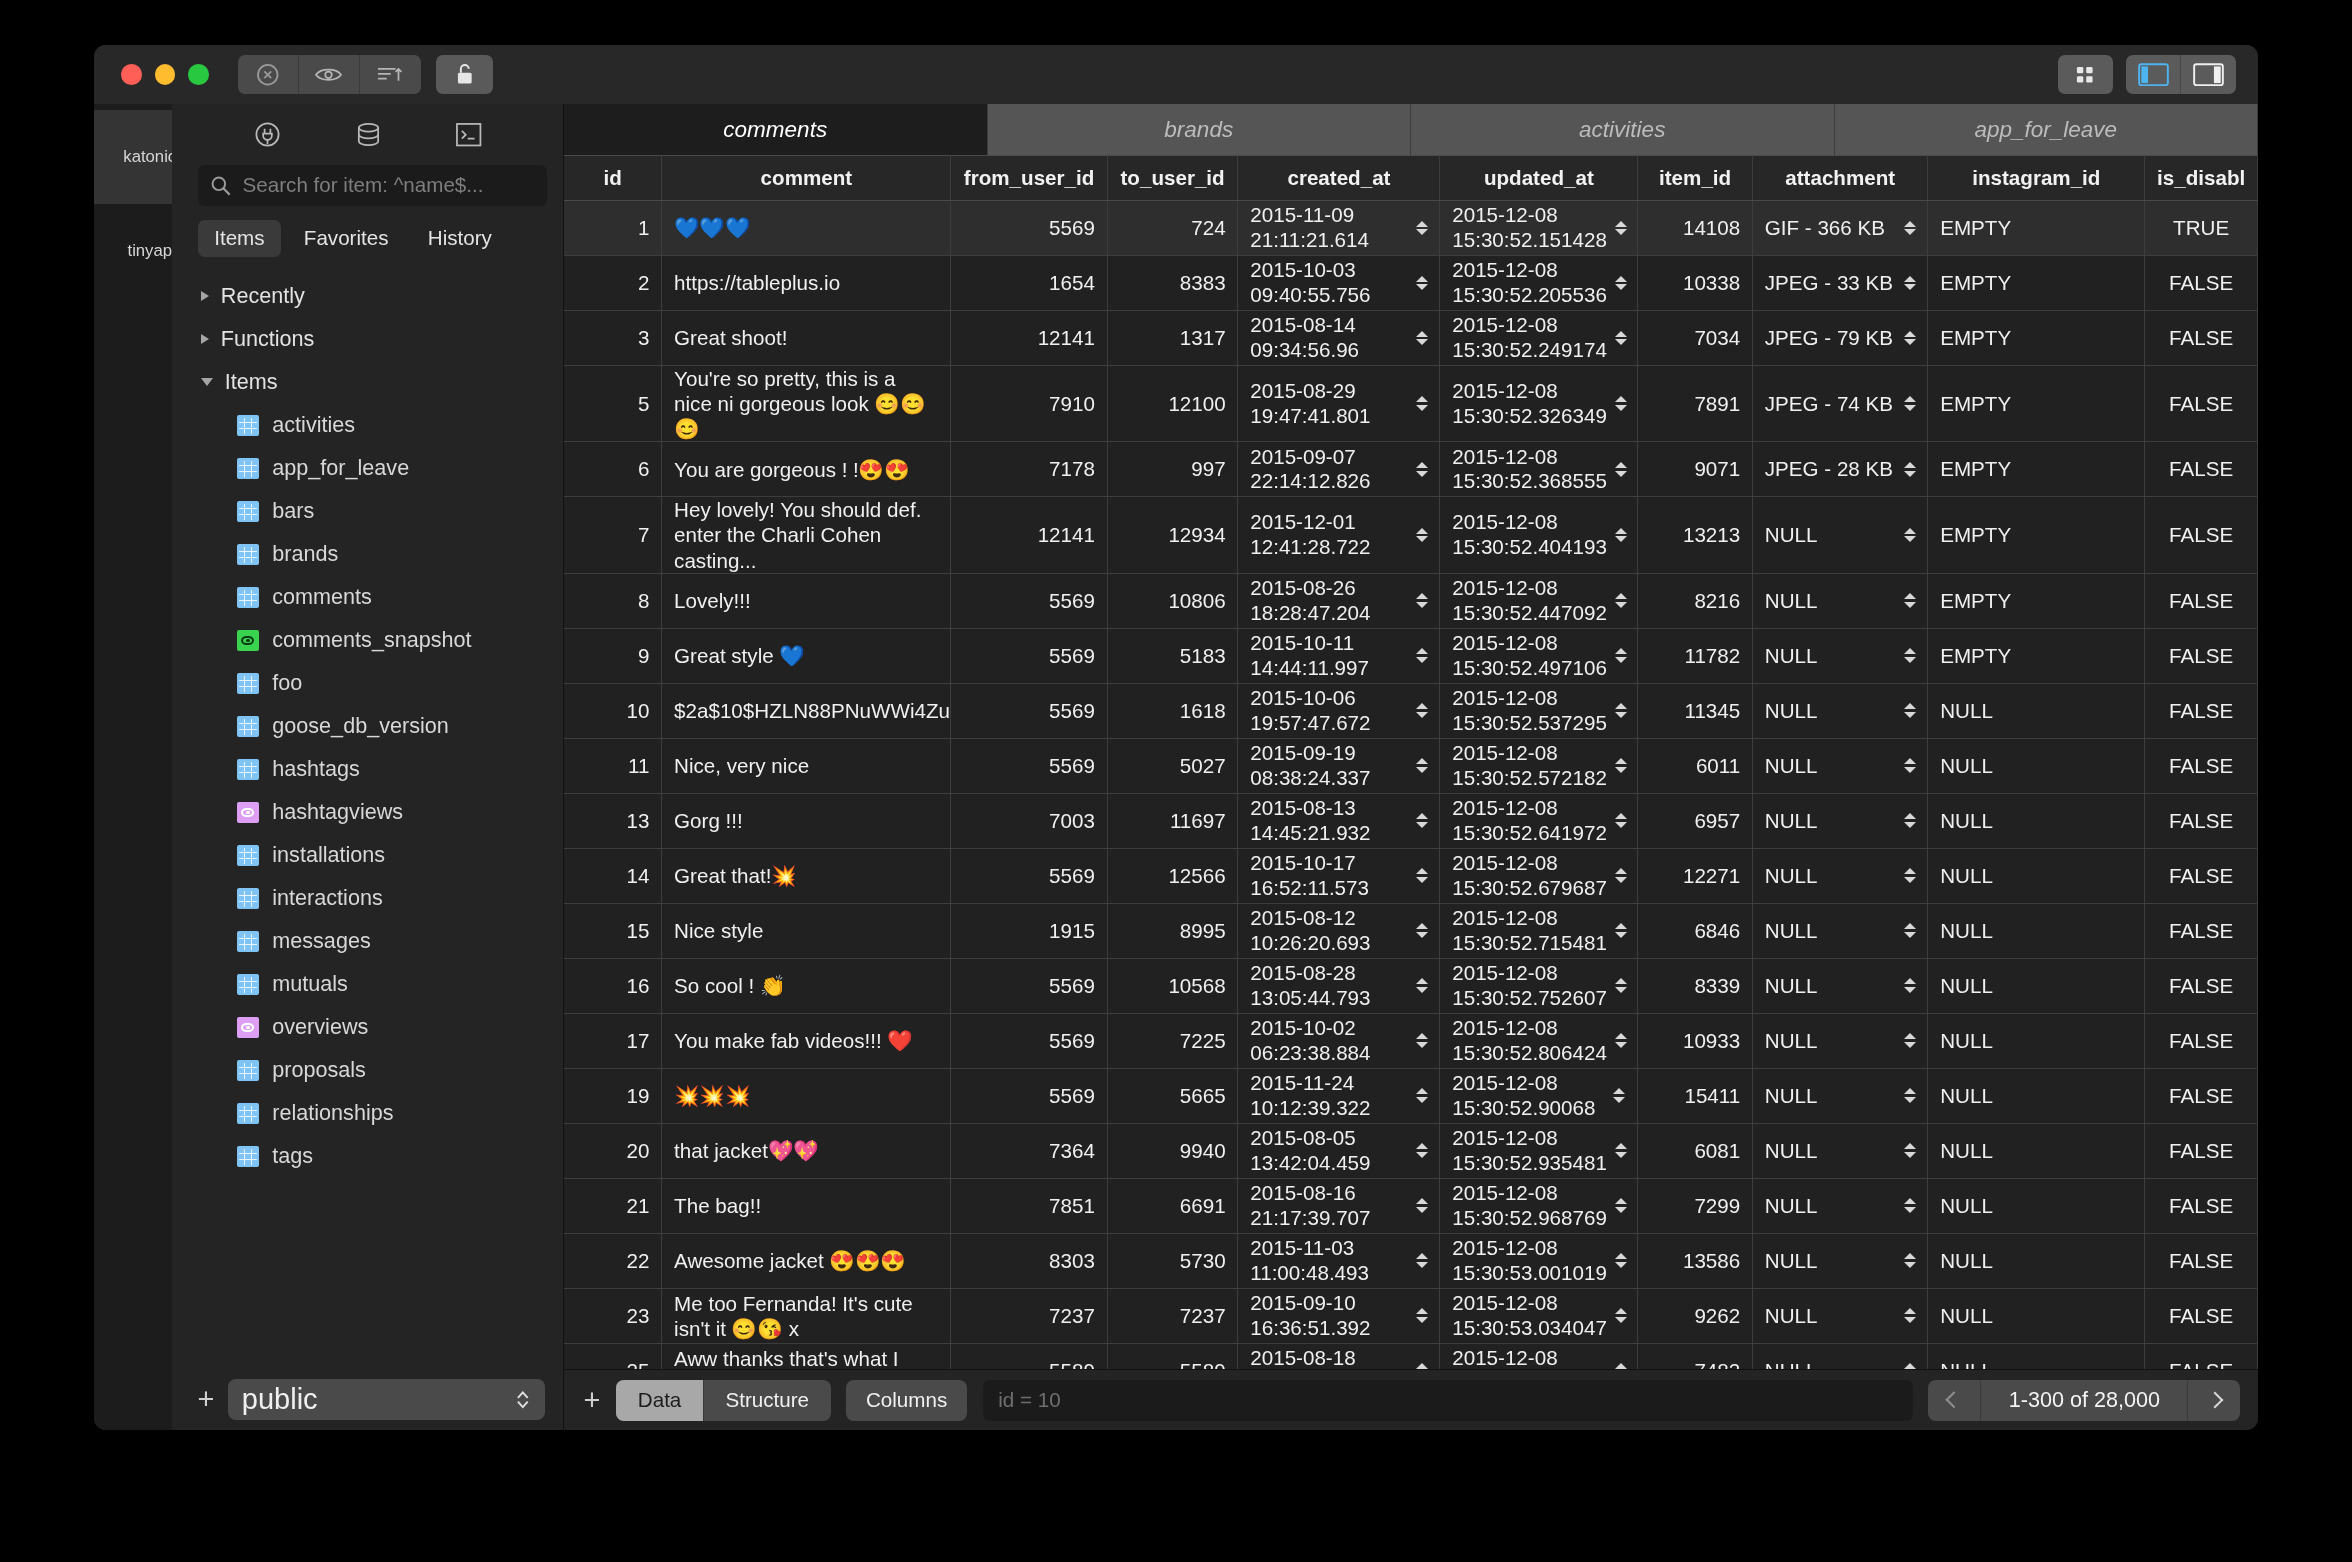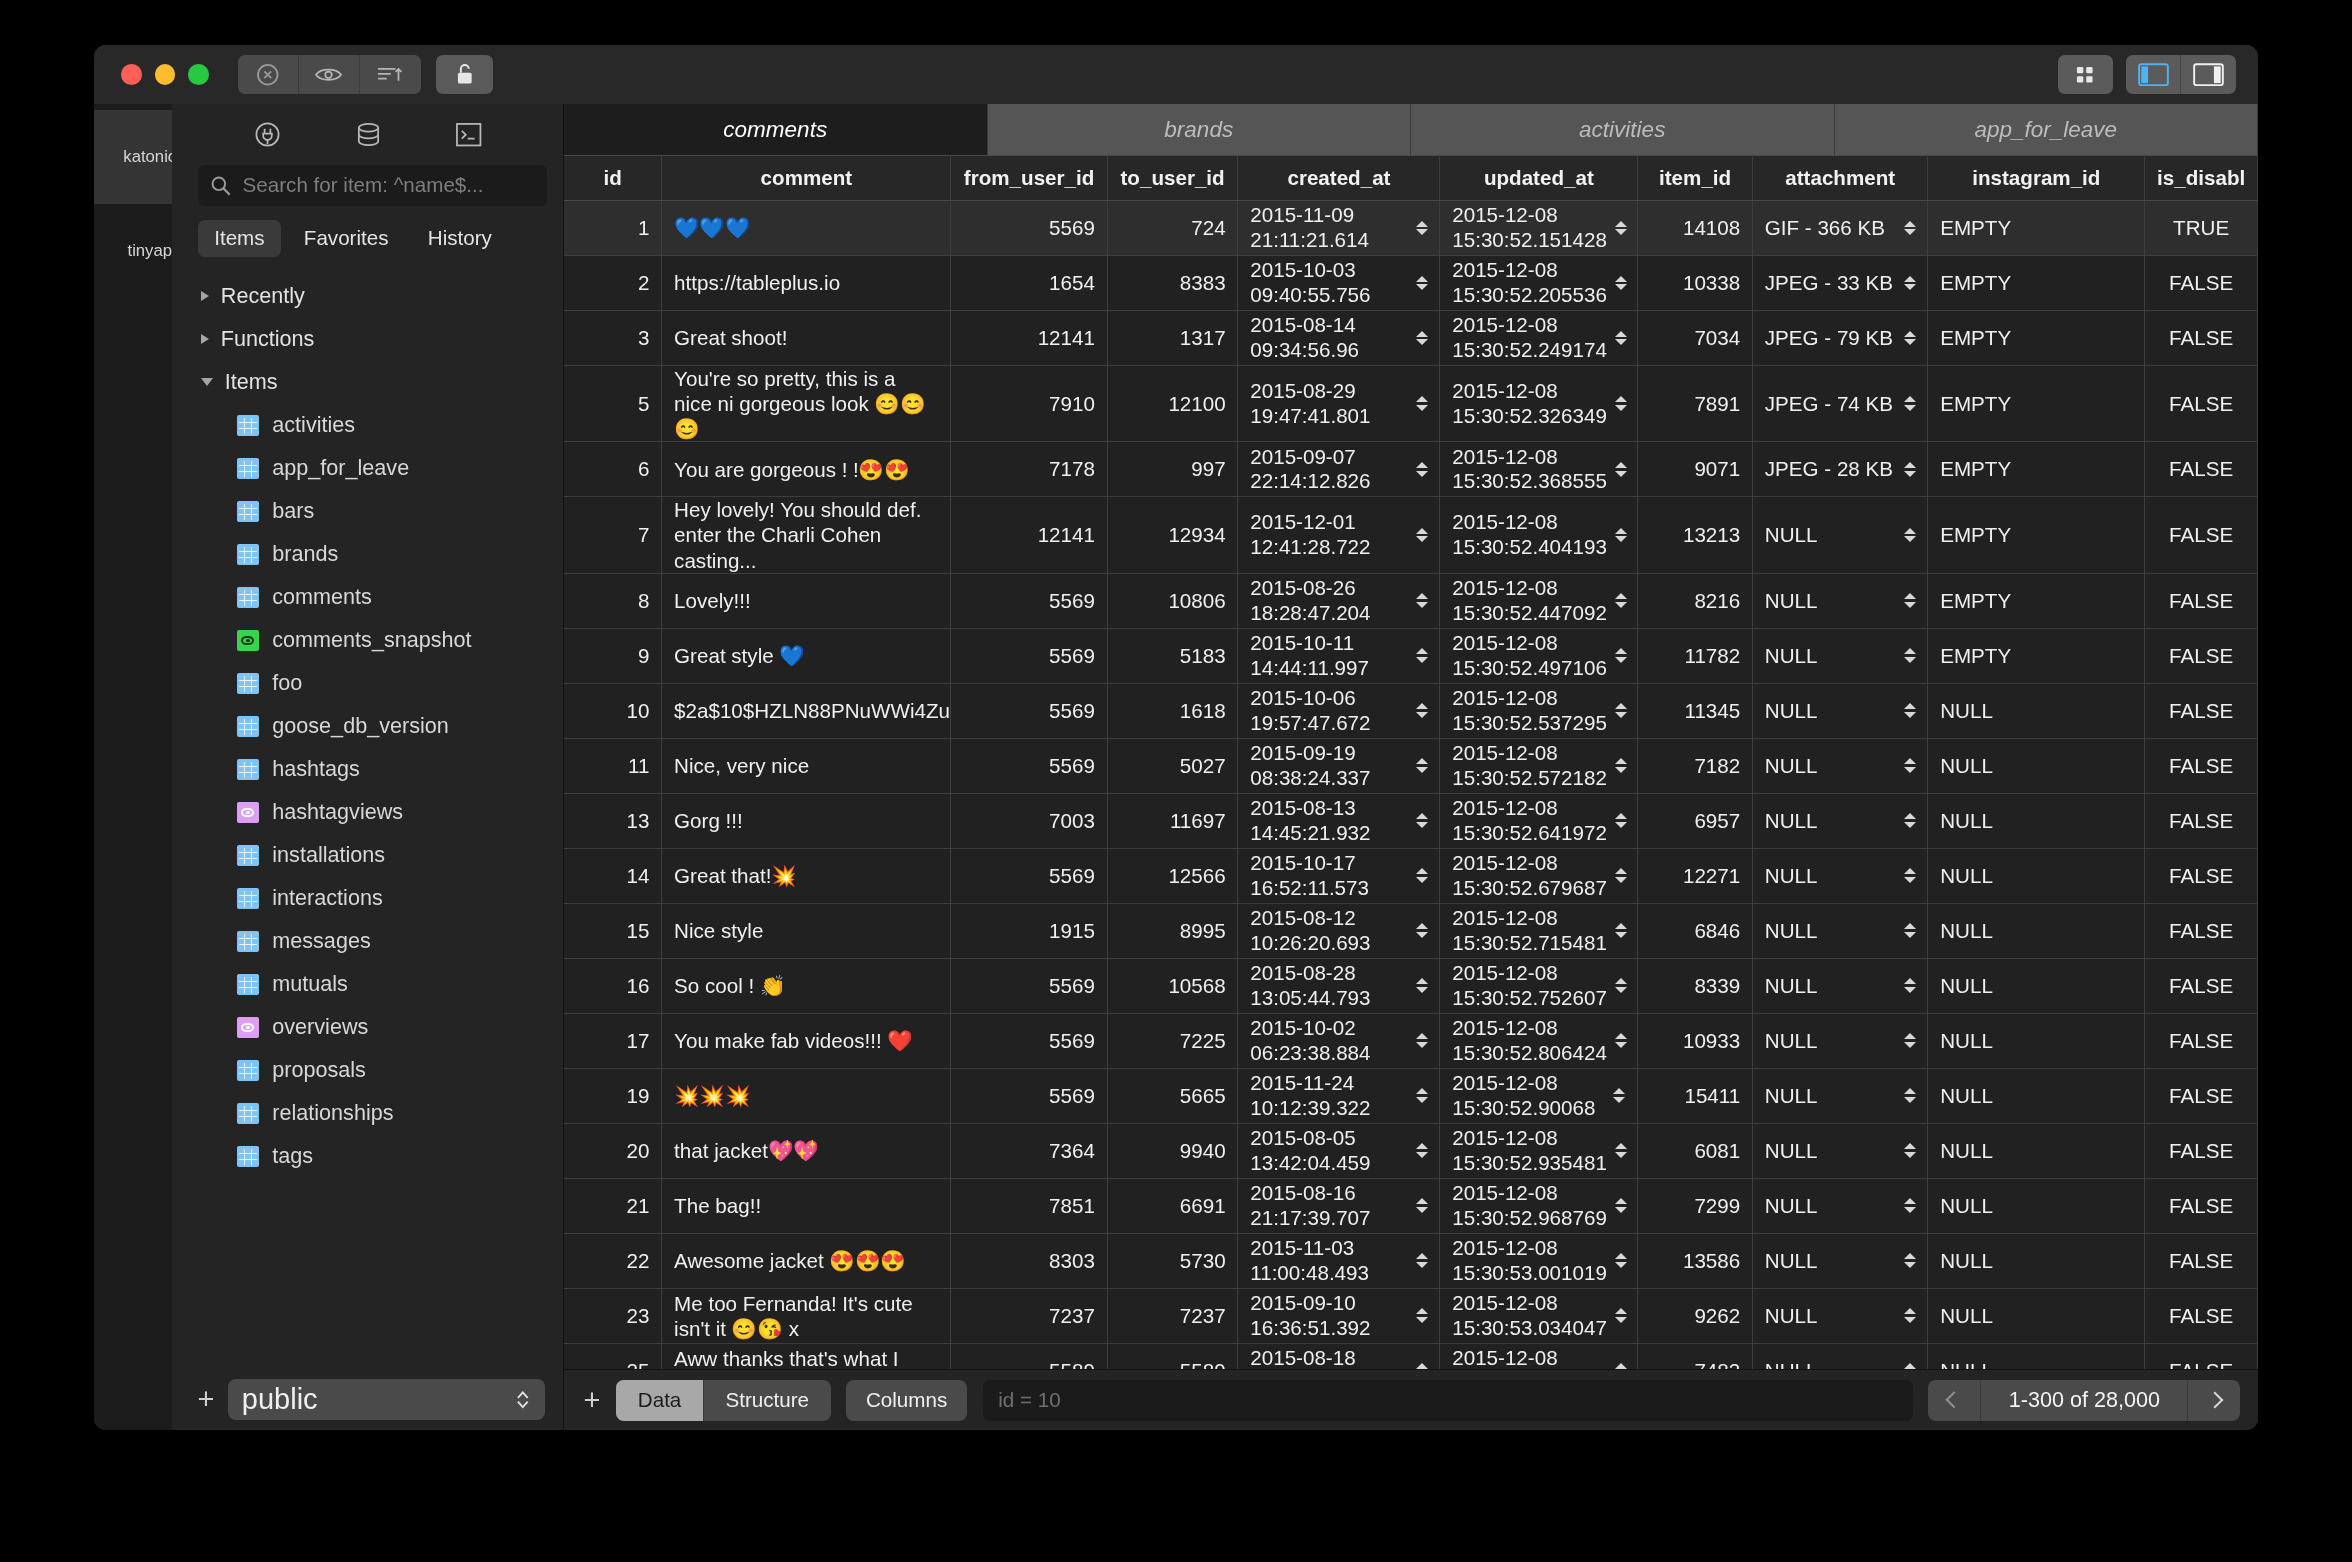--- a/index.html
+++ b/index.html
@@ -905,21 +905,21 @@
                 </td>
                 <td>
                   <div class="cell-step">
                     <span class="ts">2015-12-08<br>15:30:52.572182</span>
                     <span class="stepper">
                       <span class="chev up"></span>
                       <span class="chev dn"></span>
                     </span>
                   </div>
                 </td>
-                <td class="num">7182</td>
+                <td class="num">6011</td>
                 <td class="dim">
                   <div class="cell-step">
                     <span>NULL</span>
                     <span class="stepper">
                       <span class="chev up"></span>
                       <span class="chev dn"></span>
                     </span>
                   </div>
                 </td>
                 <td class="dim">NULL</td>

